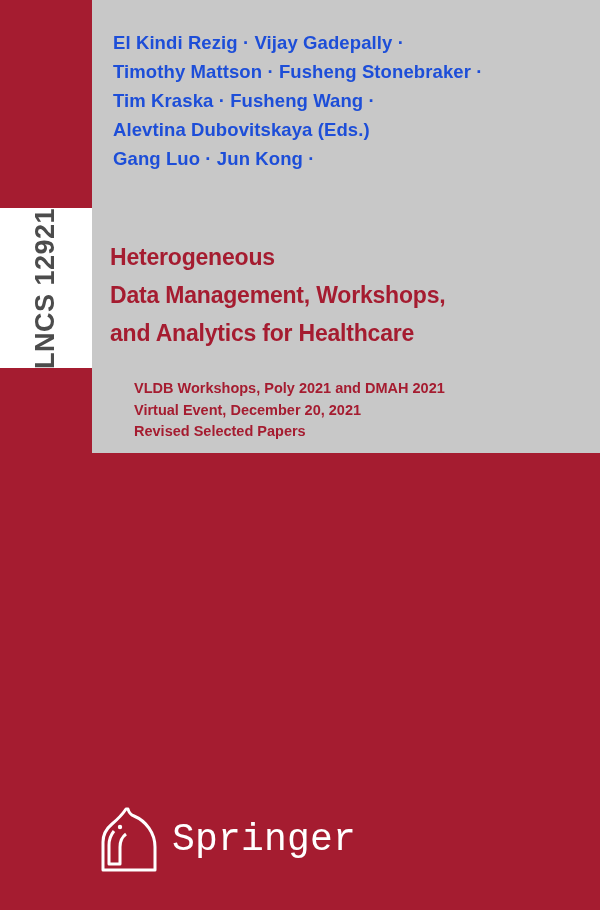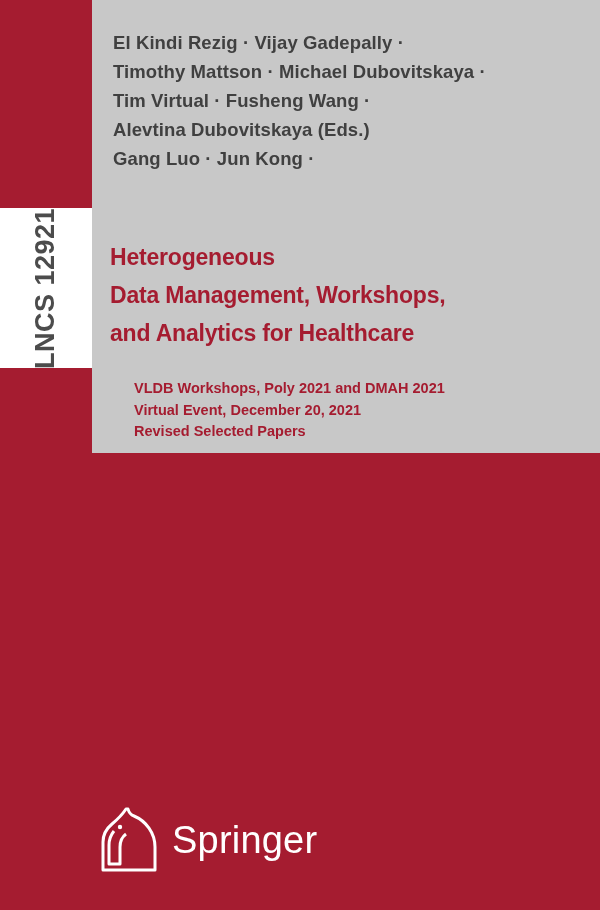--- a/index.html
+++ b/index.html
@@ -79,21 +79,21 @@
     top: 453px;
     width: 508px;
     height: 457px;
     background: #a51c30;
   }
   .editors {
     position: absolute;
     left: 113px;
     top: 28px;
     width: 470px;
-    color: #404040;
+    color: #1d4ed8;
     font-size: 18.5px;
     font-weight: bold;
     line-height: 29px;
     letter-spacing: 0.1px;
   }
   .editors .line {
     white-space: nowrap;
   }
   .title-block {
     position: absolute;
@@ -135,21 +135,21 @@
   }
   .springer-mark {
     width: 58px;
     height: 66px;
     flex: 0 0 58px;
   }
   .springer-name {
     margin-left: 14px;
     color: #ffffff;
     font-size: 38px;
-    font-family: Liberation Sans, sans-serif;
+    font-family: Liberation Mono, monospace;
     letter-spacing: 0.2px;
     line-height: 1;
   }
 </style>
 </head>
 <body>
 
 <div class="cover">
 
   <div class="left-band"></div>
@@ -157,22 +157,22 @@
   <div class="lncs-label">
     <span>LNCS 12921</span>
   </div>
 
   <div class="top-panel"></div>
   <div class="title-panel"></div>
   <div class="bottom-field"></div>
 
   <div class="editors">
     <div class="line">El Kindi Rezig · Vijay Gadepally ·</div>
-    <div class="line">Timothy Mattson · Michael Dubovitskaya ·</div>
-    <div class="line">Tim Virtual · Fusheng Wang ·</div>
+    <div class="line">Timothy Mattson · Fusheng Stonebraker ·</div>
+    <div class="line">Tim Kraska · Fusheng Wang ·</div>
     <div class="line">Alevtina Dubovitskaya (Eds.)</div>
     <div class="line">Gang Luo · Jun Kong ·</div>
   </div>
 
   <div class="title-block">
     <div class="t-line">Heterogeneous</div>
     <div class="t-line">Data Management, Workshops,</div>
     <div class="t-line">and Analytics for Healthcare</div>
   </div>
 

